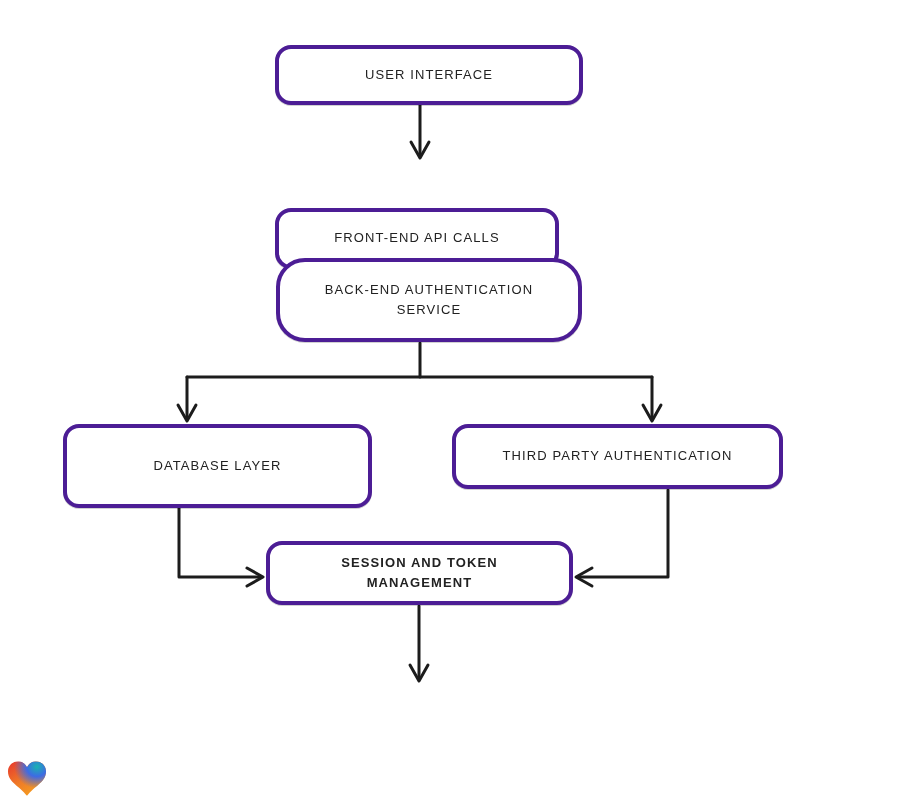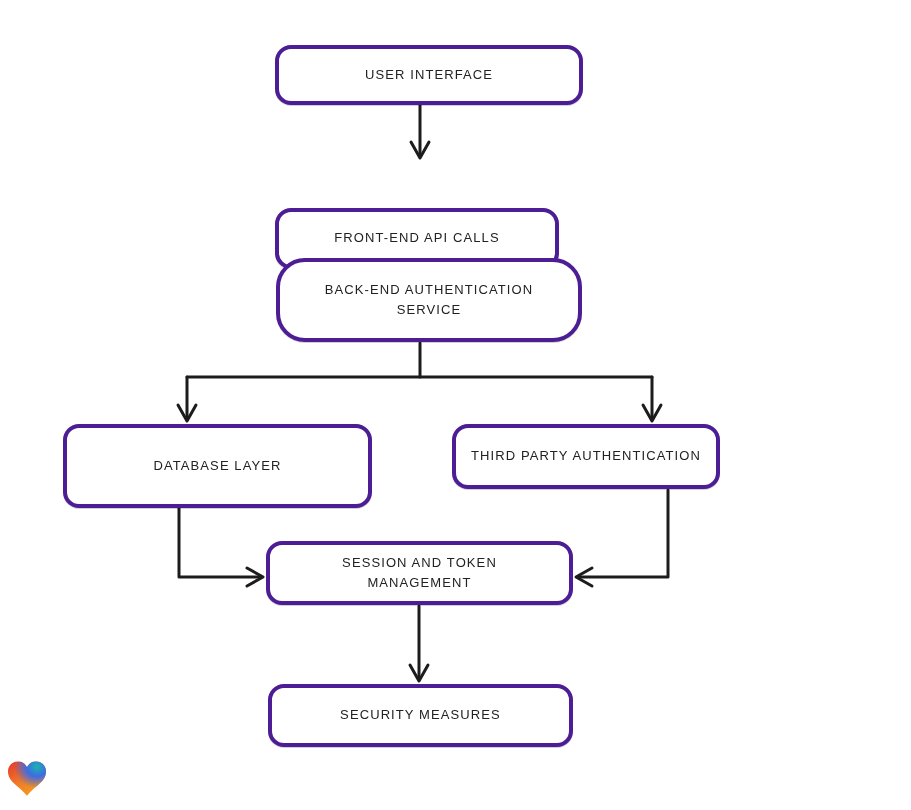--- a/index.html
+++ b/index.html
@@ -35,25 +35,25 @@
     color: #222222;
     line-height: 1.55;
     text-transform: uppercase;
     padding: 0 14px;
   }
   
   #n-user        { left: 275px; top: 45px;  width: 308px; height: 60px; }
   #n-frontend    { left: 275px; top: 160px; width: 284px; height: 61px; margin-top: 48px; }
   #n-backend     { left: 276px; top: 258px; width: 306px; height: 84px; border-radius: 29px; }
   #n-database    { left: 63px;  top: 424px; width: 309px; height: 84px; }
-  #n-thirdparty  { left: 452px; top: 424px; width: 268px; height: 65px; }
+  #n-thirdparty  { left: 452px; top: 424px; width: 331px; height: 65px; }
   #n-session     { left: 266px; top: 541px; width: 307px; height: 64px; }
   #n-security    { left: 268px; top: 684px; width: 305px; height: 63px; }
   #n-backend .label  { max-width: 250px; }
-  #n-session .label  { max-width: 215px; }
+  #n-session .label  { max-width: 215px; font-weight: bold; }
   .logo {
     position: absolute;
     left: 8px; top: 761px;
     width: 38px; height: 36px;
     cursor: pointer;
   }
 </style>
 </head>
 <body>
 
@@ -113,23 +113,20 @@
   </div>
 
   <div class="node" id="n-thirdparty">
     <span class="label">THIRD PARTY AUTHENTICATION</span>
   </div>
 
   <div class="node" id="n-session">
     <span class="label">SESSION AND TOKEN MANAGEMENT</span>
   </div>
 
-  <div class="node" id="n-security">
-    <span class="label">SECURITY MEASURES</span>
-  </div>
 
   <div class="logo">
     <svg width="38" height="36" viewBox="0 0 32 30">
       <defs>
         <linearGradient id="hg-warm" x1="0%" y1="0%" x2="70%" y2="100%">
           <stop offset="0%" stop-color="#e8362d"></stop>
           <stop offset="55%" stop-color="#ef7b27"></stop>
           <stop offset="100%" stop-color="#f6a21f"></stop>
         </linearGradient>
         <radialGradient id="hg-cool" cx="76%" cy="16%" r="60%">

